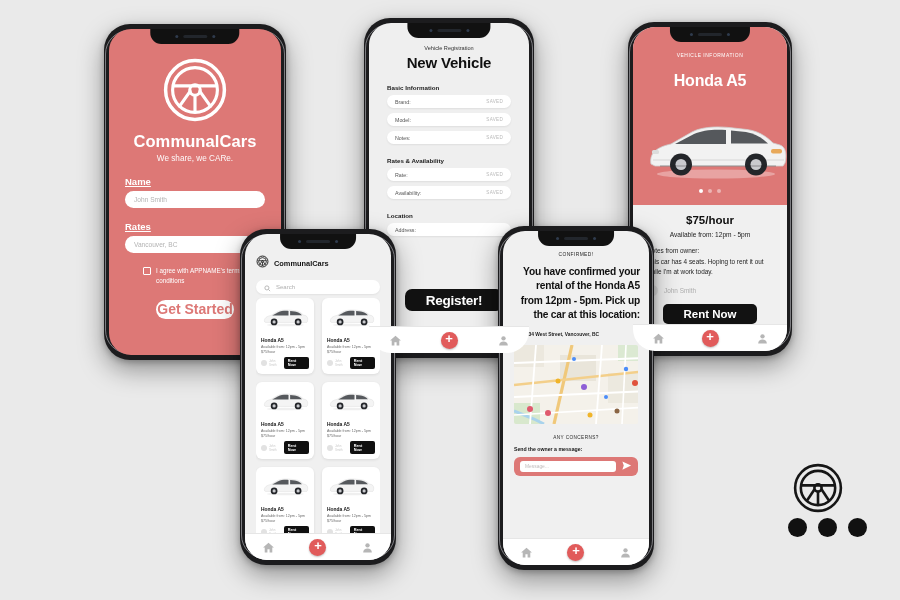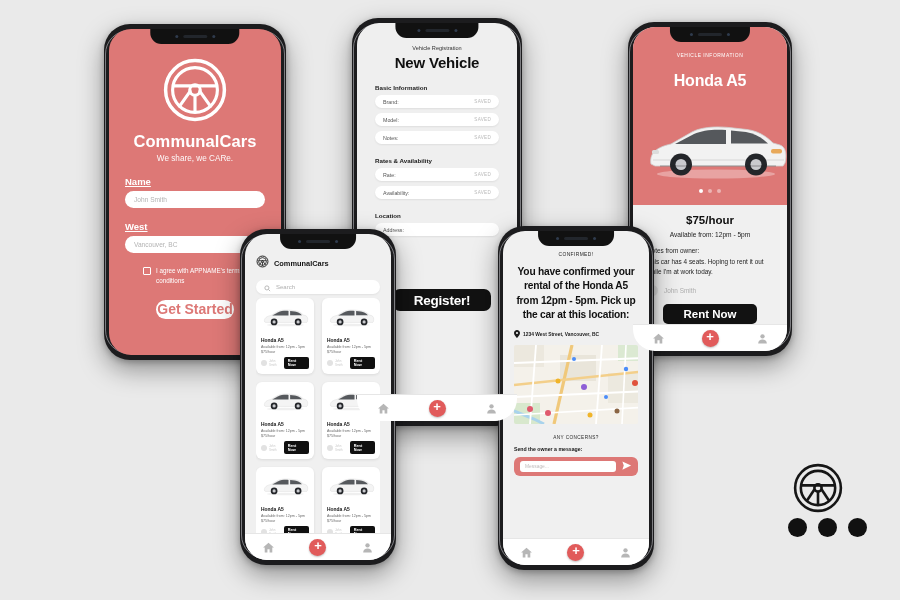--- a/index.html
+++ b/index.html
@@ -50,21 +50,21 @@
       display:flex;align-items:center;padding:0 9px;box-sizing:border-box;
       font-size:6.6px;color:#b3b3b3;}
   #p1 .agree{display:flex;gap:5px;margin:13px 20px 0 34px;align-items:flex-start;}
   #p1 .cbox{width:6px;height:6px;border:1px solid #fff;border-radius:1px;flex:0 0 auto;margin-top:1px;}
   #p1 .agtxt{font-size:6.3px;line-height:1.55;}
   #p1 .getbtn{margin:14px auto 0;width:78px;height:19px;background:#fff;border-radius:10px;
       display:flex;align-items:center;justify-content:center;
       color:#dd7876;font-size:14px;font-weight:700;}
 
   
-  #p2{left:352px;top:18px;width:170px;height:408px;}
+  #p2{left:364px;top:18px;width:170px;height:340px;}
   #p2 .screen{background:#efefef;}
   #p2 .kicker{font-size:5.6px;color:#333;text-align:center;margin-top:22px;}
   #p2 .h1{font-size:15px;font-weight:700;color:#101010;text-align:center;margin-top:3px;letter-spacing:-.2px;}
   #p2 .sect{font-size:6.2px;font-weight:700;color:#1a1a1a;margin:13px 0 4px 18px;}
   #p2 .row{height:13px;margin:0 18px 5px;background:#fff;border-radius:7px;
       display:flex;align-items:center;justify-content:space-between;
       padding:0 8px;box-sizing:border-box;
       box-shadow:0 1px 2px rgba(0,0,0,.07);}
   #p2 .row .k{font-size:5.3px;color:#555;}
   #p2 .row .v{font-size:4.6px;color:#b9b9b9;letter-spacing:.3px;}
@@ -110,21 +110,21 @@
   .card .cav{display:flex;align-items:center;gap:2px;}
   .card .cav b{width:6px;height:6px;border-radius:50%;background:#e2e2e2;display:block;}
   .card .cav span{font-size:3px;color:#ccc;}
   .card .cbtn{background:#101010;color:#fff;font-size:3.8px;font-weight:700;
       border-radius:2px;padding:2.2px 4px;}
 
   
   #p5{left:498px;top:226px;width:156px;height:344px;}
   #p5 .screen{background:#f0f0f0;}
   #p5 .kick{font-size:4.9px;color:#1f1f1f;text-align:center;margin-top:21px;letter-spacing:.4px;}
-  #p5 .msg{font-size:10.2px;font-weight:700;color:#101010;text-align:center;
+  #p5 .msg{font-size:10.2px;font-weight:700;color:#101010;text-align:right;
       margin:8px 9px 0;line-height:1.42;letter-spacing:-.2px;}
   #p5 .addr{display:flex;align-items:center;gap:3px;margin:7px 0 0 11px;}
   #p5 .addr span{font-size:4.9px;font-weight:600;color:#1b1b1b;}
   #p5 .map{margin:6px 11px 0;height:79px;border-radius:2px;overflow:hidden;position:relative;background:#f2efe9;}
   #p5 .anyc{font-size:4.7px;color:#2a2a2a;text-align:center;margin-top:11px;letter-spacing:.4px;}
   #p5 .sendl{font-size:5.2px;font-weight:700;color:#141414;margin:6px 0 0 11px;}
   #p5 .msgbox{margin:5px 11px 0;background:#dd7876;border-radius:6px;height:19px;
       display:flex;align-items:center;gap:5px;padding:0 6px;box-sizing:border-box;}
   #p5 .msgin{flex:1;background:#fff;border-radius:3px;height:11px;display:flex;align-items:center;
       padding:0 5px;box-sizing:border-box;font-size:4.9px;color:#c0bcbc;}
@@ -158,21 +158,21 @@
           <path d="M57 52 L72 73" stroke="#fff" stroke-width="4.5" fill="none" stroke-linecap="round"></path>
         </svg>
       </div>
 
       <div class="brand white center">CommunalCars</div>
       <div class="tag white center">We share, we CARe.</div>
 
       <div class="flabel white">Name</div>
       <div class="finput">John Smith</div>
 
-      <div class="flabel white">West</div>
+      <div class="flabel white">Rates</div>
       <div class="finput">Vancouver, BC</div>
 
       <div class="agree">
         <div class="cbox"></div>
         <div class="agtxt white">I agree with APPNAME's terms and conditions</div>
       </div>
 
       <div class="getbtn">Get Started</div>
     </div>
   </div>

